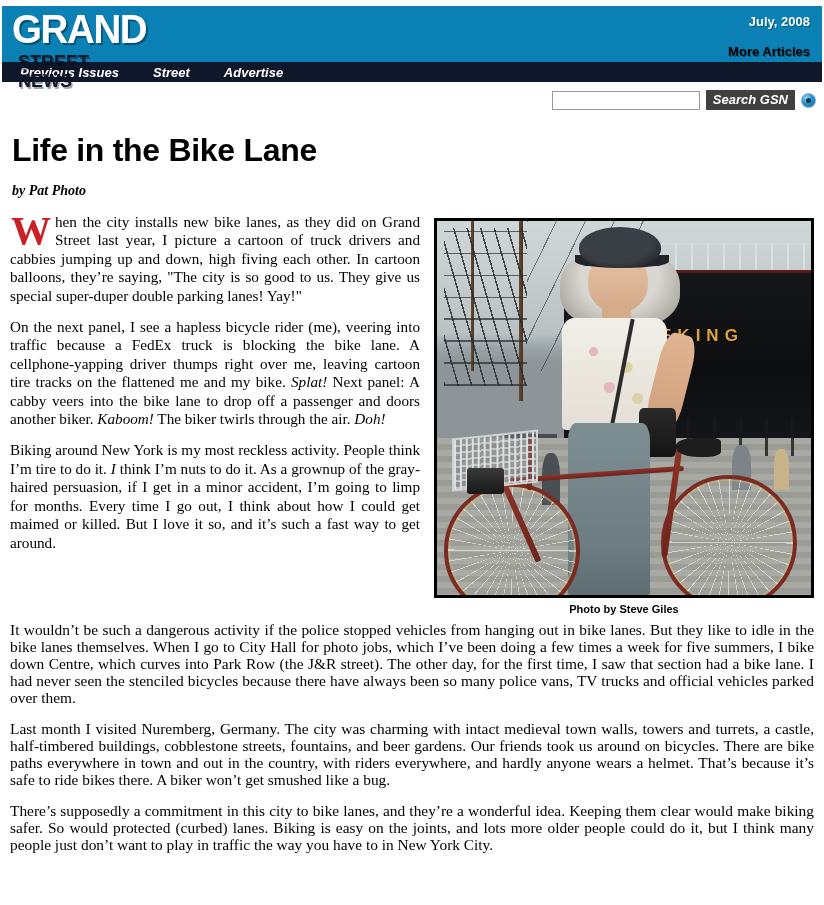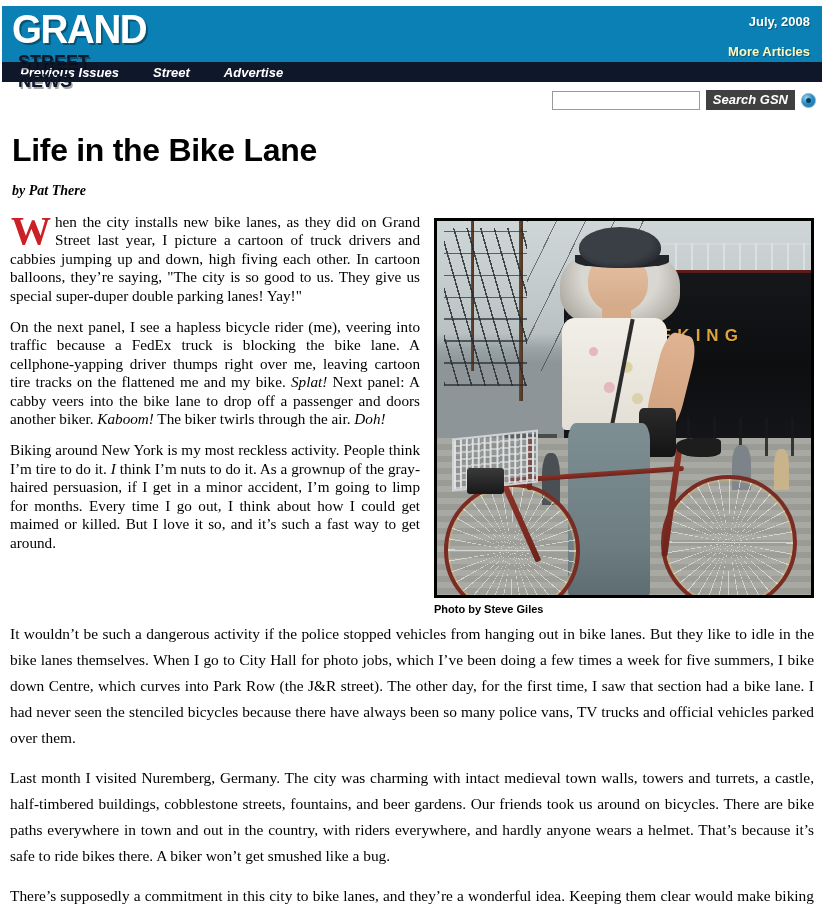--- a/index.html
+++ b/index.html
@@ -68,21 +68,21 @@
     color: #ffffff;
     text-shadow: 1px 1px 0 rgba(0,0,0,0.3);
   }
   .more-articles {
     position: absolute;
     right: 12px;
     top: 38px;
     font-family: "Liberation Sans", sans-serif;
     font-weight: bold;
     font-size: 13px;
-    color: #fef9c3;
+    color: #000000;
     text-shadow: 1px 1px 0 rgba(0,0,0,0.3);
     cursor: pointer;
   }
   .navbar {
     height: 20px;
     background: #0f172a;
     margin: 0 2px;
     display: flex;
     align-items: center;
     padding-left: 18px;
@@ -185,21 +185,21 @@
     height: 380px;
     box-sizing: border-box;
     overflow: hidden;
     position: relative;
     background: #23282c;
   }
   .photo-caption {
     font-family: "Liberation Sans", sans-serif;
     font-weight: bold;
     font-size: 11px;
-    text-align: left;
+    text-align: center;
     margin-top: 5px;
   }
 
   .col-text p,
   .full-text p {
     margin: 0 0 13px 0;
     font-size: 15.2px;
     line-height: 18.4px;
     text-align: justify;
     font-family: "Liberation Serif", serif;
@@ -218,21 +218,21 @@
     font-size: 40px;
     line-height: 33px;
     padding: 1px 4px 0 1px;
   }
   .full-text {
     clear: both;
     padding-top: 2px;
   }
   .full-text p {
     font-size: 15.4px;
-    line-height: 26px;
+    line-height: 17px;
     margin-bottom: 14px;
   }
   em { font-style: italic; }
 
   
   .ph { position: absolute; }
   .sky { left:0; top:0; width:100%; height:100%;
          background: linear-gradient(180deg,#cfd6d8 0%,#c3cbcd 18%,#b9c1c3 30%, #9aa3a5 34%, #8d9598 38%); }
   .hull { left: 34%; top: 14%; width: 66%; height: 46%;
           background: linear-gradient(180deg,#15171a 0%,#0c0e10 55%,#141619 100%); }
@@ -320,21 +320,21 @@
 
 <div class="search-row">
   <input class="search-input" type="text" placeholder="" style="">
   <button class="search-btn">Search GSN</button>
   <span class="radio-icon"></span>
 </div>
 
 <div class="content">
 
   <h1 class="headline">Life in the Bike Lane</h1>
-  <div class="byline">by Pat There</div>
+  <div class="byline">by Pat Photo</div>
 
   <div class="article-body">
 
     <div class="figure">
       <div class="photo-frame">
         <div class="ph sky"></div>
         <div class="ph railing"></div>
         <div class="ph hull-red"></div>
         <div class="ph hull"></div>
         <div class="ph deckhouse"></div>

